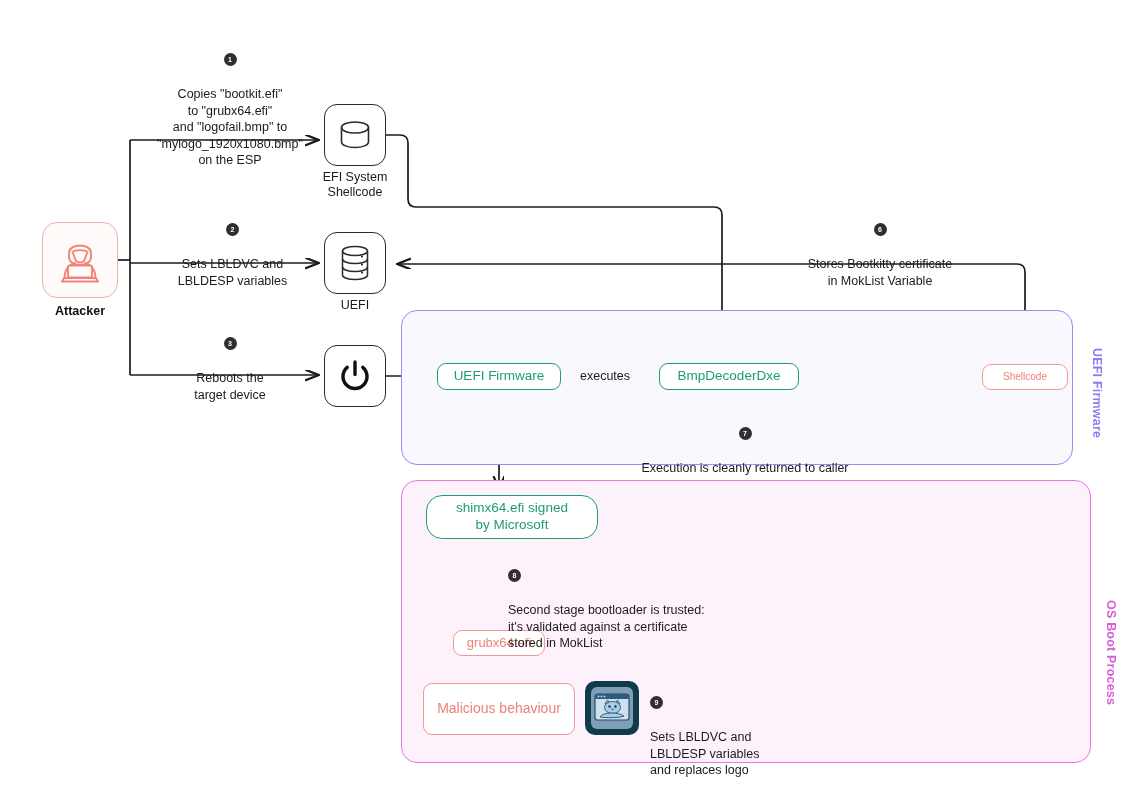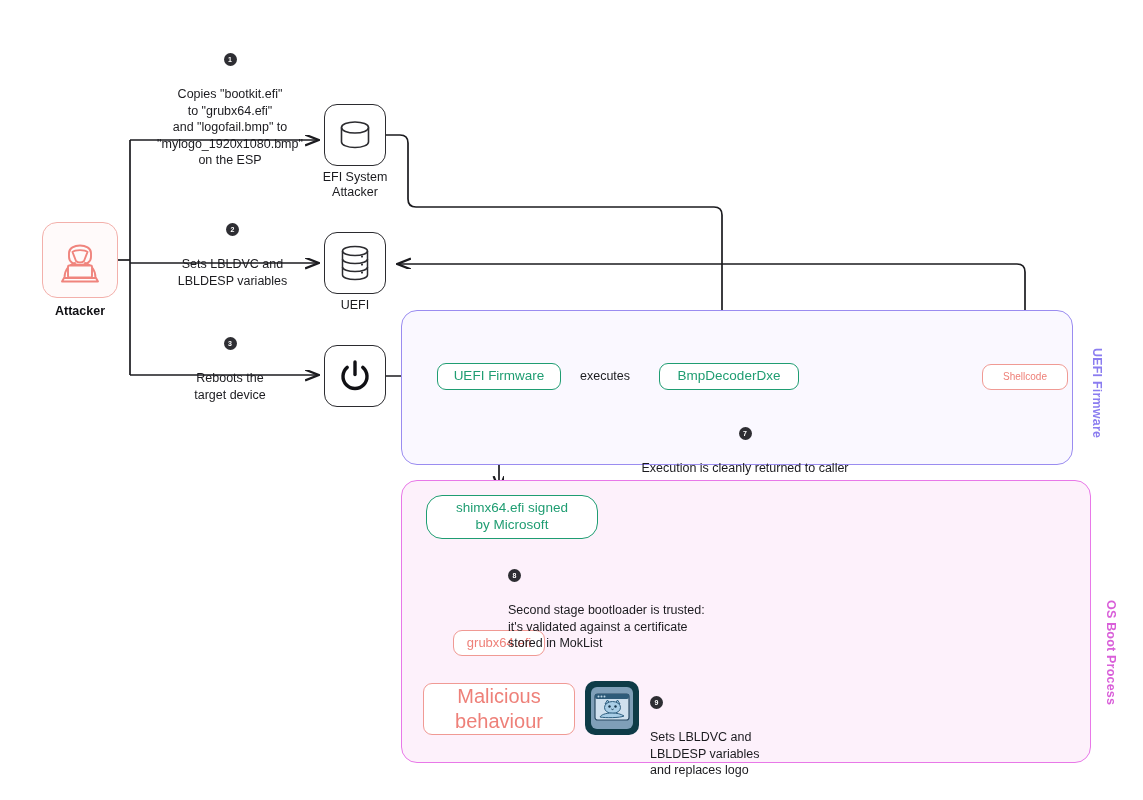--- a/index.html
+++ b/index.html
@@ -74,21 +74,21 @@
   .node.red {
     border: 1.6px solid #f09a94;
     color: #ee8079;
   }
 
   #node-uefi-firmware  { left: 437px;  top: 363px; width: 124px; height: 27px; }
   #node-bmpdecoder     { left: 659px;  top: 363px; width: 140px; height: 27px; }
   #node-shellcode      { left: 982px;  top: 364px; width: 86px;  height: 26px; font-size: 10px;}
   #node-shimx64        { left: 426px;  top: 495px; width: 172px; height: 44px; border-radius: 16px; }
   #node-grubx64        { left: 453px;  top: 630px; width: 92px;  height: 26px; font-size: 13px;}
-  #node-malicious      { left: 423px;  top: 683px; width: 152px; height: 52px; font-size: 20px;}
+  #node-malicious      { left: 423px;  top: 683px; width: 152px; height: 52px; font-size: 14px;}
 
   .edge-label {
     position: absolute;
     font-size: 12.5px;
     color: #1b1b1f;
   }
   #label-executes { left: 580px; top: 369px; }
 
   
   .device {
@@ -240,21 +240,21 @@
   </div>
   <div id="attacker-caption">Attacker</div>
 
   <div class="device" id="dev-esp">
     <svg width="38" height="32" viewBox="0 0 38 32" fill="none" stroke="#2b2b2f" stroke-width="1.6">
       <ellipse cx="19" cy="8.5" rx="13.5" ry="5.5"></ellipse>
       <path d="M5.5 8.5 L5.5 23 C5.5 26, 11.5 28.5, 19 28.5 C26.5 28.5, 32.5 26, 32.5 23 L32.5 8.5"></path>
     </svg>
   </div>
   <div class="device-caption" id="cap-esp">EFI System
-Attacker</div>
+Shellcode</div>
 
   <div class="device" id="dev-nvram">
     <svg width="38" height="38" viewBox="0 0 38 38" fill="none" stroke="#2b2b2f" stroke-width="1.5">
       <ellipse cx="19" cy="7" rx="12.5" ry="4.6"></ellipse>
       <path d="M6.5 7 L6.5 31 C6.5 33.6, 12.1 35.6, 19 35.6 C25.9 35.6, 31.5 33.6, 31.5 31 L31.5 7"></path>
       <path d="M6.5 15 C6.5 17.6, 12.1 19.6, 19 19.6 C25.9 19.6, 31.5 17.6, 31.5 15"></path>
       <path d="M6.5 23 C6.5 25.6, 12.1 27.6, 19 27.6 C25.9 27.6, 31.5 25.6, 31.5 23"></path>
       <circle cx="26" cy="12.6" r="1.05" fill="#2b2b2f" stroke="none"></circle>
       <circle cx="26" cy="20.6" r="1.05" fill="#2b2b2f" stroke="none"></circle>
       <circle cx="26" cy="28.6" r="1.05" fill="#2b2b2f" stroke="none"></circle>
@@ -289,20 +289,25 @@
   </div>
   <div class="step" id="step2">
     <span class="badge">2</span>
     <span>Sets LBLDVC and
 LBLDESP variables</span>
   </div>
   <div class="step" id="step3">
     <span class="badge">3</span>
     <span>Reboots the
 target device</span>
+  </div>
+  <div class="step" id="step6">
+    <span class="badge">6</span>
+    <span>Stores Bootkitty certificate
+in MokList Variable</span>
   </div>
   <div class="step" id="step7">
     <span class="badge">7</span>
     <span>Execution is cleanly returned to caller</span>
   </div>
   <div class="step left-align" id="step8">
     <span class="badge">8</span>
     <span>Second stage bootloader is trusted:
 it's validated against a certificate
 stored in MokList</span>

